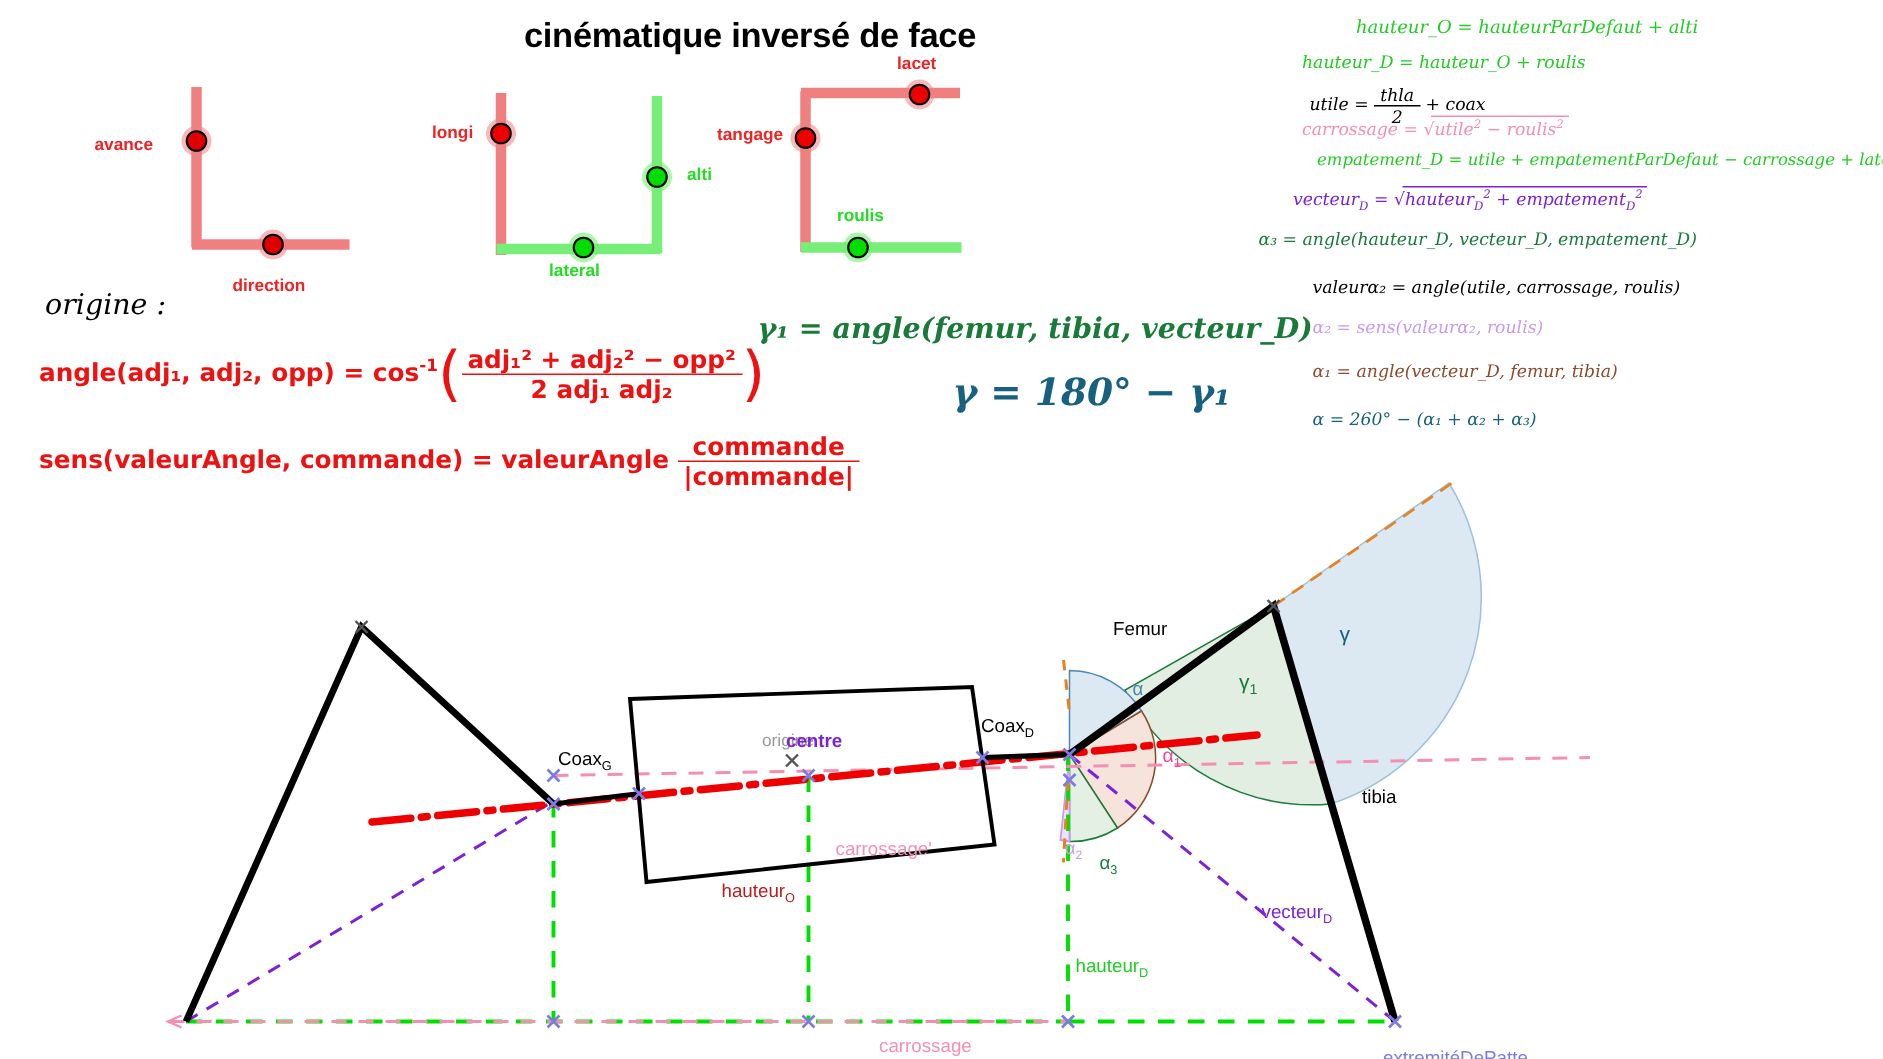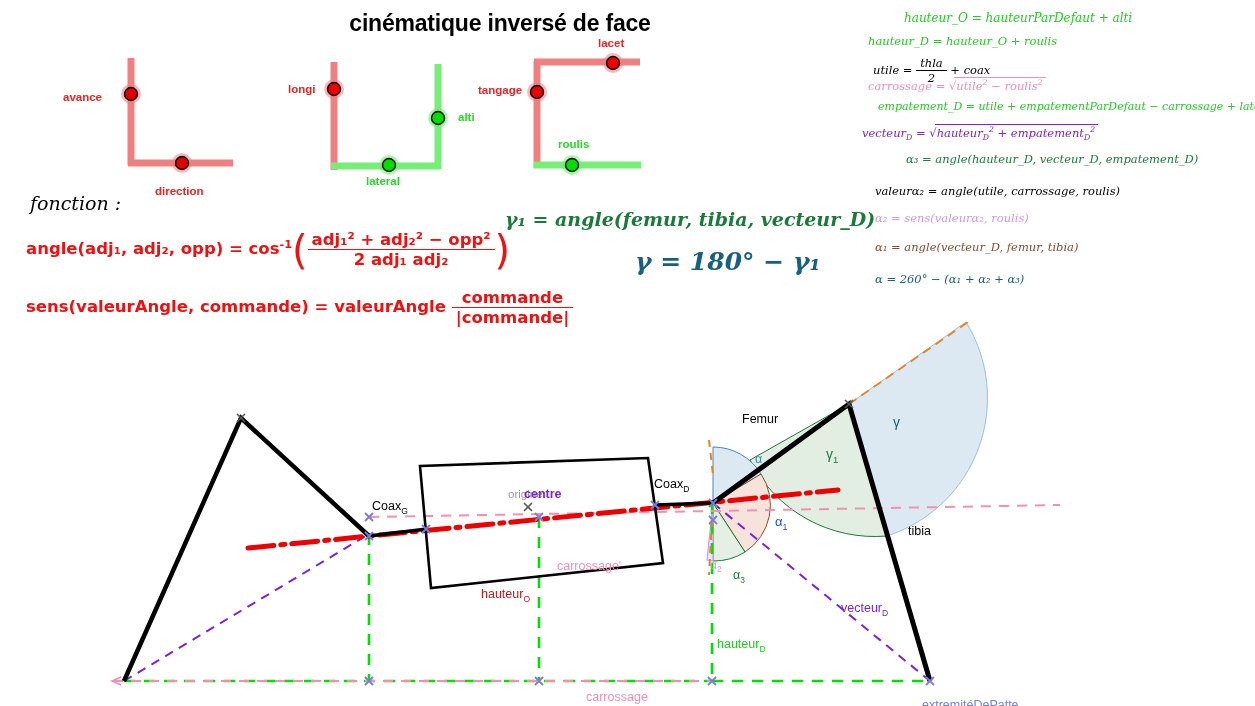--- a/index.html
+++ b/index.html
@@ -68,21 +68,21 @@
 
 <div class="axlabel red" style="left:63px;top:91px;">avance</div>
 <div class="axlabel red" style="left:155px;top:185px;">direction</div>
 <div class="axlabel red" style="left:288px;top:83px;">longi</div>
 <div class="axlabel grn" style="left:366px;top:175px;">lateral</div>
 <div class="axlabel grn" style="left:458px;top:111px;">alti</div>
 <div class="axlabel red" style="left:478px;top:84px;">tangage</div>
 <div class="axlabel red" style="left:598px;top:37px;">lacet</div>
 <div class="axlabel grn" style="left:558px;top:138px;">roulis</div>
 
-<div class="fnc" style="left:30px;top:192px;">fonction :</div>
+<div class="fnc" style="left:30px;top:192px;">origine :</div>
 
 <div class="redfn" style="left:26px;top:230px;">
   <span>angle(adj₁, adj₂, opp)  =  cos</span><sup>-1</sup><span class="big-paren">(</span><span class="frac"><span class="num">adj₁² + adj₂² − opp²</span><span class="den">2 adj₁ adj₂</span></span><span class="big-paren">)</span>
 </div>
 
 <div class="redfn" style="left:26px;top:288px;">
   <span>sens(valeurAngle, commande)  =  valeurAngle</span>&nbsp;<span class="frac"><span class="num">commande</span><span class="den">|commande|</span></span>
 </div>
 
 <div class="eqn" style="left:505px;top:208px;font-size:19px;font-weight:bold;color:#1a7a3a;">γ₁ = angle(femur, tibia, vecteur_D)</div>
@@ -93,21 +93,21 @@
 <div class="eqn" style="left:873px;top:56px;font-size:11.5px;color:#000;">
   utile&nbsp;=&nbsp;<span class="frac"><span class="num">thla</span><span class="den">2</span></span>&nbsp;+ coax
 </div>
 <div class="eqn" style="left:868px;top:77px;font-size:11.5px;color:#f48fb1;">
   carrossage&nbsp;=&nbsp;√<span class="sqrtbox">utile<sup>2</sup> − roulis<sup>2</sup></span>
 </div>
 <div class="eqn" style="left:878px;top:100px;font-size:11px;color:#22cc22;">empatement_D = utile + empatementParDefaut − carrossage + lateral</div>
 <div class="eqn" style="left:862px;top:124px;font-size:11.5px;color:#7b22d8;">
   vecteur<sub>D</sub>&nbsp;=&nbsp;√<span class="sqrtbox">hauteur<sub>D</sub><sup>2</sup> + empatement<sub>D</sub><sup>2</sup></span>
 </div>
-<div class="eqn" style="left:906px;top:152px;font-size:11.5px;color:#1a7a3a;text-align:center;">α₃ = angle(hauteur_D, vecteur_D, empatement_D)</div>
+<div class="eqn" style="left:839px;top:152px;font-size:11.5px;color:#1a7a3a;text-align:center;">α₃ = angle(hauteur_D, vecteur_D, empatement_D)</div>
 <div class="eqn" style="left:875px;top:184px;font-size:11.5px;color:#000;">valeurα₂ = angle(utile, carrossage, roulis)</div>
 <div class="eqn" style="left:875px;top:211px;font-size:11.5px;color:#c79bf0;">α₂ = sens(valeurα₂, roulis)</div>
 <div class="eqn" style="left:875px;top:240px;font-size:11.5px;color:#8b4a2b;">α₁ = angle(vecteur_D, femur, tibia)</div>
 <div class="eqn" style="left:875px;top:272px;font-size:11.5px;color:#17607f;">α = 260° − (α₁ + α₂ + α₃)</div>
 
 <svg width="1255" height="706">
 
   <path d="M 849 404 L 966 322 A 145 145 0 0 1 887 536 Z" fill="#dce8f2" stroke="#9cc0dd" stroke-width="1"></path>
 
   <path d="M 849 404 L 887 536 A 140 140 0 0 1 750 460 Z" fill="#e2eee2" stroke="#1a7a3a" stroke-width="1"></path>
@@ -189,21 +189,21 @@
 </div>
 <div class="dlabel" style="left:841px;top:601px;color:#7b22d8;">
   <span>vecteur</span><sub>D</sub>
 </div>
 <div class="dlabel" style="left:922px;top:698px;color:#7b7be0;">extremitéDePatte</div>
 
 <div class="dlabel greek" style="left:893px;top:414px;color:#17607f;font-size:14px;">γ</div>
 <div class="dlabel greek" style="left:826px;top:446px;color:#1a7a3a;font-size:14px;">
   <span>γ</span><sub>1</sub>
 </div>
-<div class="dlabel greek" style="left:775px;top:514px;color:#1d4ed8;font-size:13px;">
+<div class="dlabel greek" style="left:775px;top:496px;color:#ec4899;font-size:13px;">
   <span>α</span><sub>1</sub>
 </div>
 <div class="dlabel greek" style="left:710px;top:558px;color:#c79bf0;font-size:12px;">
   <span>α</span><sub>2</sub>
 </div>
 <div class="dlabel greek" style="left:733px;top:568px;color:#1a7a3a;font-size:12.5px;">
   <span>α</span><sub>3</sub>
 </div>
 <div class="dlabel greek" style="left:755px;top:452px;color:#4a86b8;font-size:12.5px;">α</div>
 

